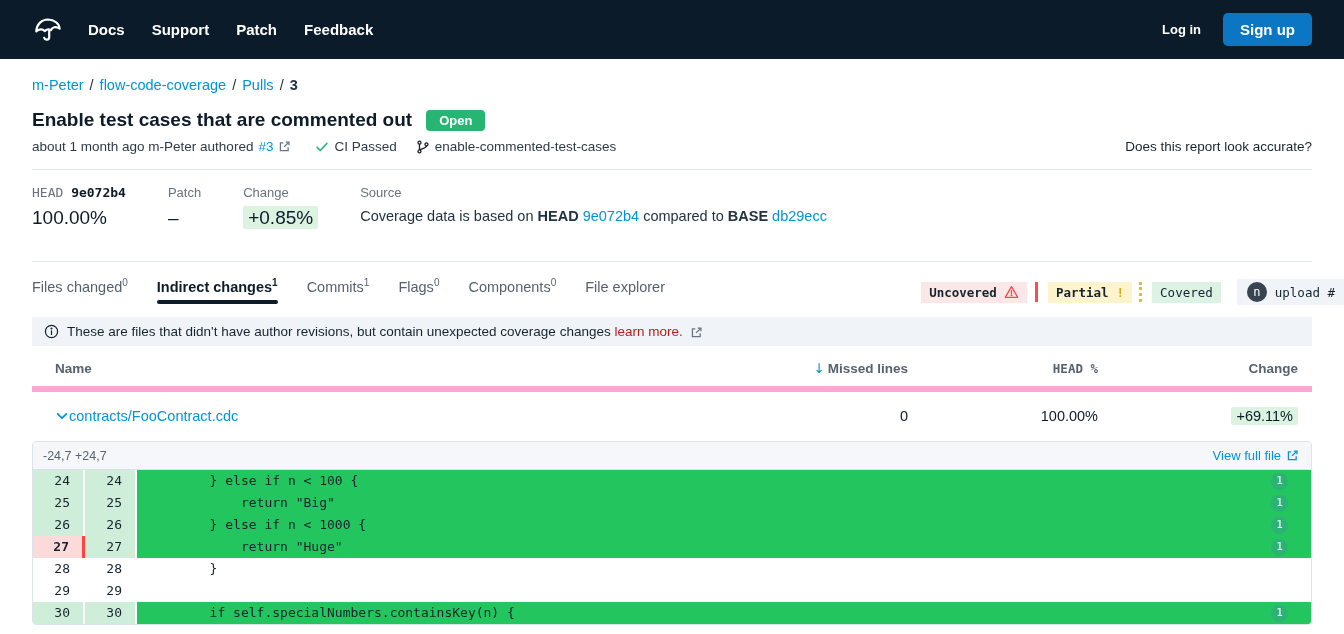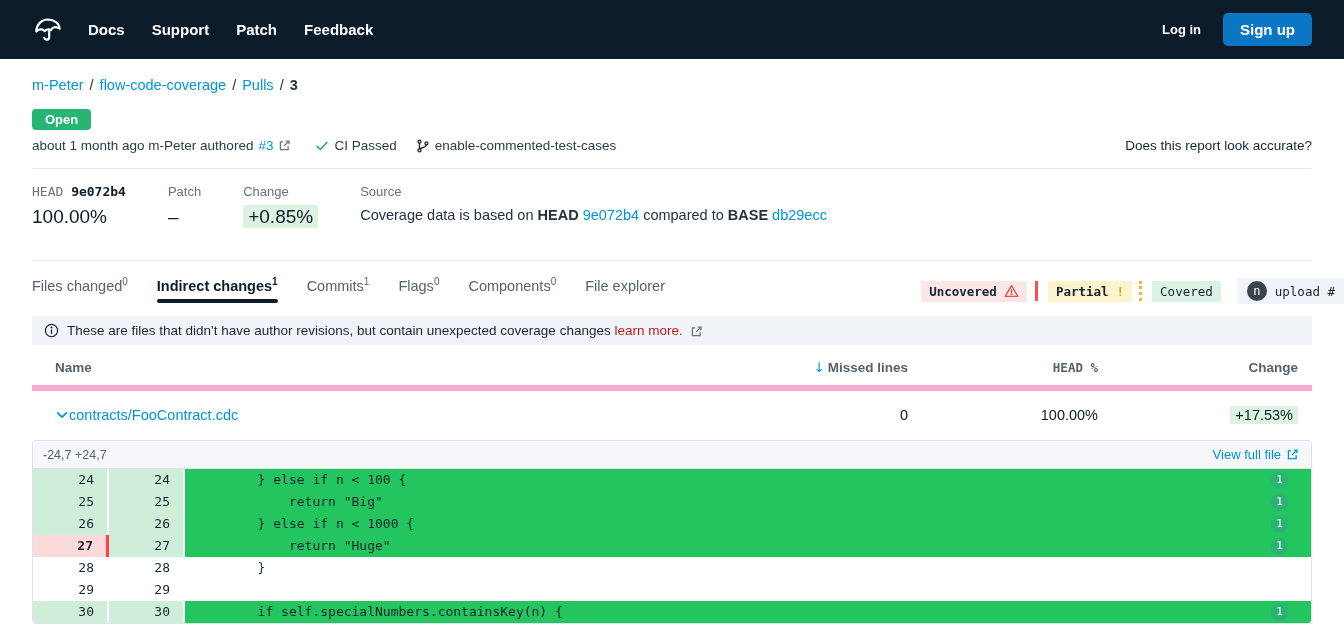--- a/index.html
+++ b/index.html
@@ -91,21 +91,21 @@
 
   
   .diff-panel { margin:2px 0 0; border:1px solid #dde3ea; border-radius:4px; overflow:hidden; }
   .diff-head { background:#f5f7fa; border-bottom:1px solid #dde3ea; display:flex; align-items:center;
     padding:6px 12px 6px 10px; font-size:12.5px; color:#56626e; }
   .view-full { margin-left:auto; color:#0095d9; font-size:13px; text-decoration:none;
     display:flex; align-items:center; gap:5px; cursor:pointer; }
 
   .diff-row { display:flex; height:22px; line-height:22px;
     font-family:"DejaVu Sans Mono", monospace; font-size:13px; color:#17242f; }
-  .ln { width:76px; text-align:right; padding-right:13px; flex:none; border-right:2px solid #fff; }
+  .ln { width:52px; text-align:right; padding-right:13px; flex:none; border-right:2px solid #fff; }
   .code { flex:1; white-space:pre; padding-left:10px; }
   .hits { flex:none; width:40px; display:flex; align-items:center; justify-content:flex-start; }
   .hit-badge { width:17px; height:17px; border-radius:50%; background:#2bb375; color:#fff;
     font-size:11px; display:flex; align-items:center; justify-content:center; }
   .diff-row.covered .ln { background:#cfeeda; }
   .diff-row.covered .code, .diff-row.covered .hits { background:#22c55e; }
   .diff-row.old-changed .ln.old { background:#fcdada; font-weight:700; border-right:3px solid #ff4343; }
 </style>
 </head>
 <body>
@@ -129,20 +129,21 @@
   </div>
 </div>
 
 <div class="content">
 
   <div class="breadcrumb">
     <a>m-Peter</a><span class="crumb-sep">/</span><a>flow-code-coverage</a><span class="crumb-sep">/</span><a>Pulls</a><span class="crumb-sep">/</span><span class="crumb-current">3</span>
   </div>
 
   <div class="title-row">
+    <span class="pr-title">Enable test cases that are commented out</span>
     <span class="open-badge">Open</span>
   </div>
 
   <div class="meta-row">
     <span>about 1 month ago m-Peter authored</span>
     <a class="pr-link">#3</a>
     <span class="meta-ic">
       <svg width="13" height="13" viewBox="0 0 16 16" fill="none" stroke="#6a7580" stroke-width="1.6">
         <path d="M6.5 3.5 H3 v9.5 h9.5 V9"></path>
           <path d="M9.5 2.5 h4 v4"></path>
@@ -272,21 +273,21 @@
     <span class="file-name-cell">
       <span style="display:inline-flex">
         <svg width="14" height="14" viewBox="0 0 16 16" fill="none" stroke="#0095d9" stroke-width="2" stroke-linecap="round" stroke-linejoin="round">
           <path d="M3 5.5 L8 10.5 L13 5.5"></path>
         </svg>
       </span>
       <a class="file-link">contracts/FooContract.cdc</a>
     </span>
     <span class="col-missed">0</span>
     <span class="col-head">100.00%</span>
-    <span class="col-change"><span class="chip-green">+17.53%</span></span>
+    <span class="col-change"><span class="chip-green">+69.11%</span></span>
   </div>
 
   <div class="diff-panel">
     <div class="diff-head">
       <span>-24,7 +24,7</span>
       <a class="view-full">
         <span>View full file</span>
         <svg width="13" height="13" viewBox="0 0 16 16" fill="none" stroke="#0095d9" stroke-width="1.6">
           <path d="M6.5 3.5 H3 v9.5 h9.5 V9"></path>
             <path d="M9.5 2.5 h4 v4"></path>

